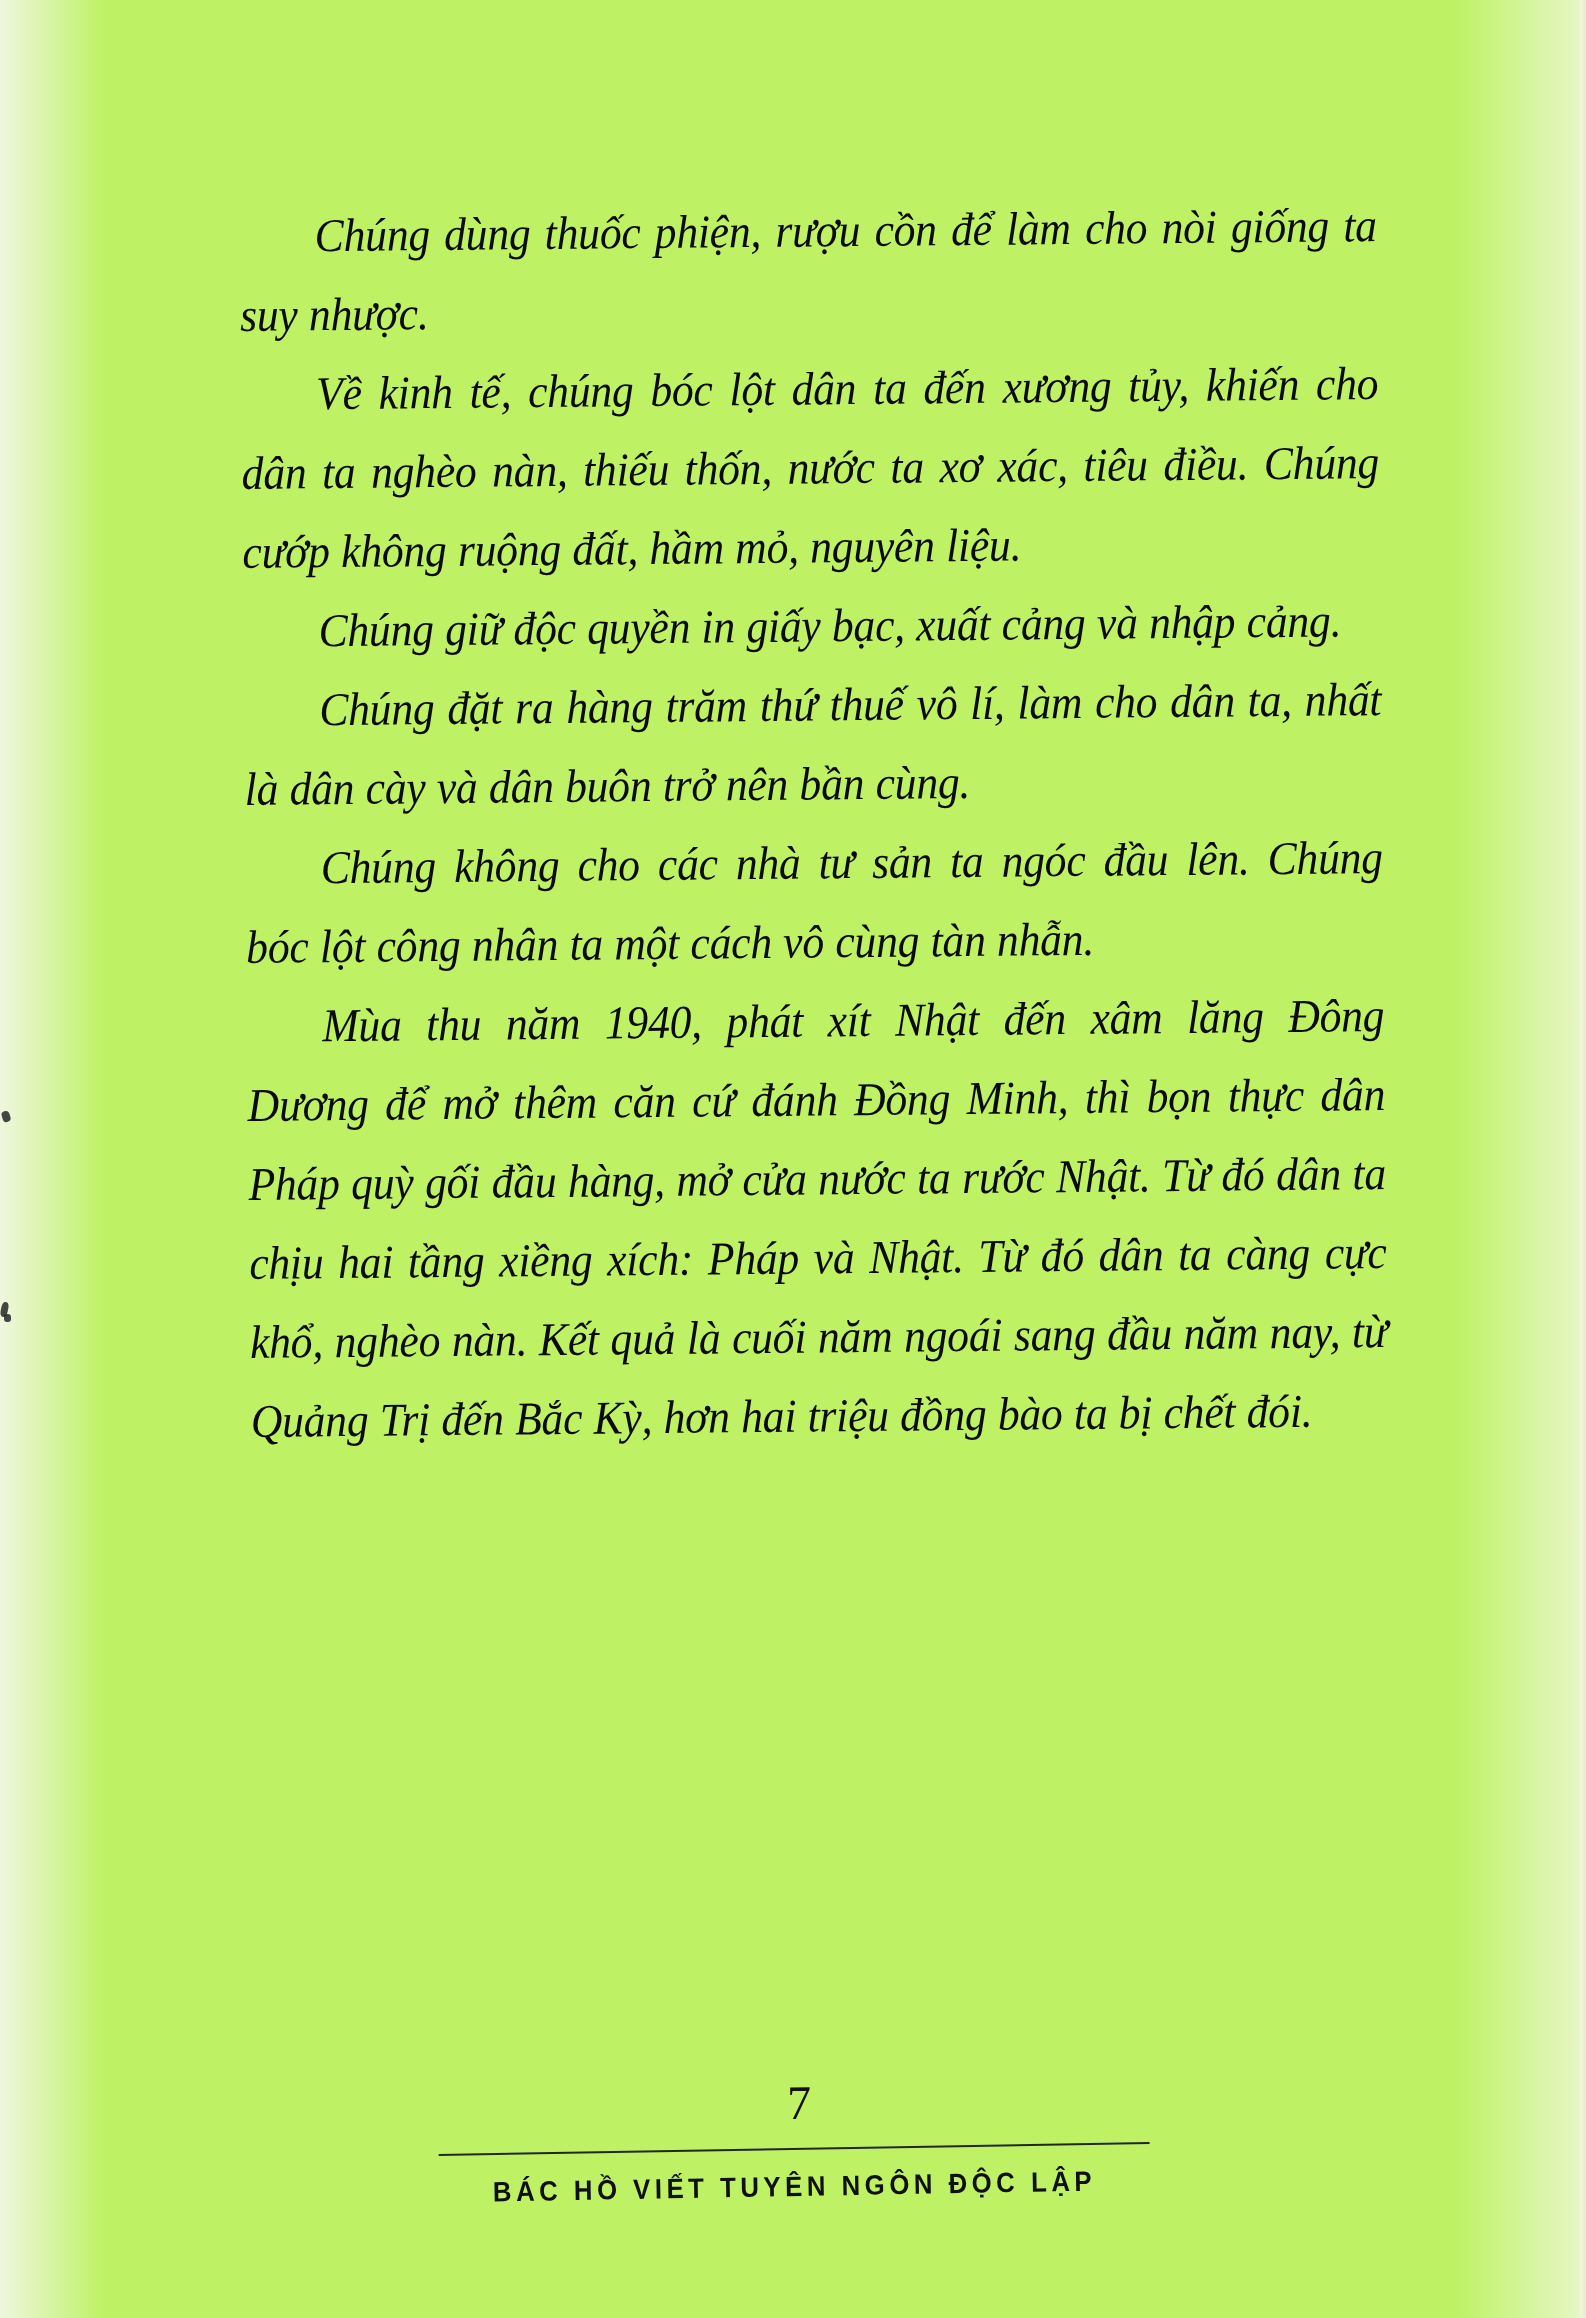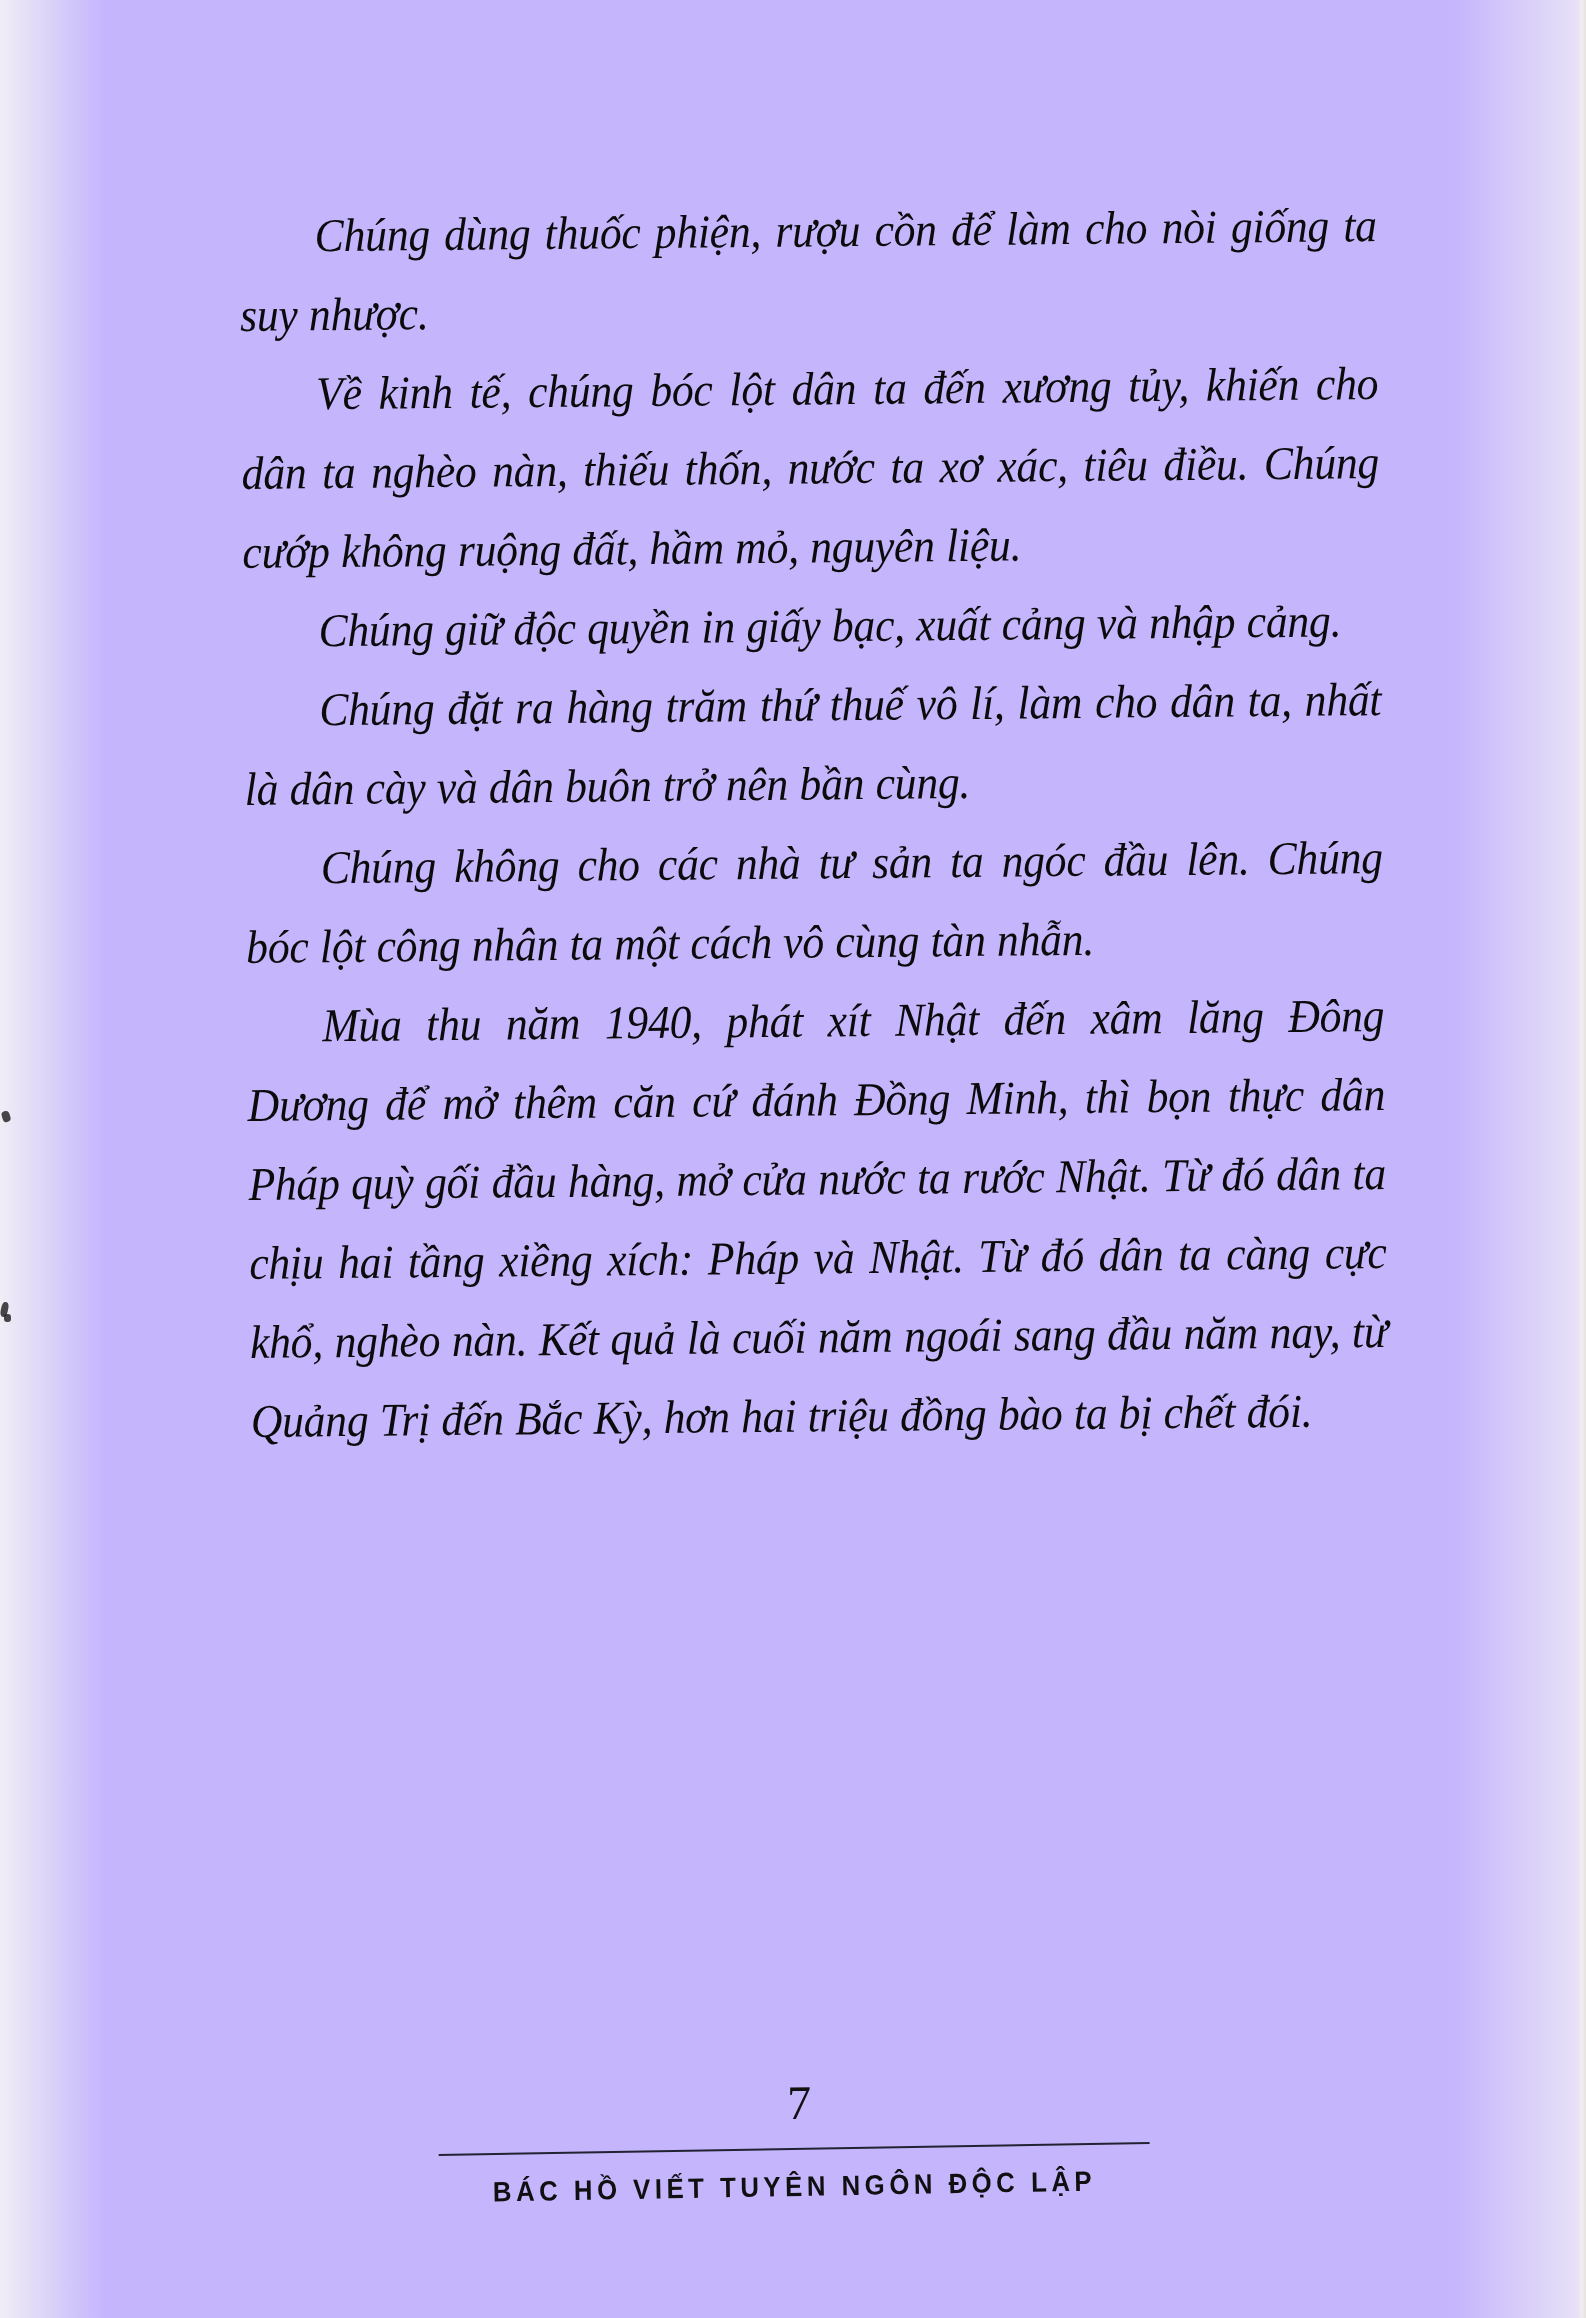--- a/index.html
+++ b/index.html
@@ -6,21 +6,21 @@
   html, body {
     margin: 0;
     padding: 0;
     background: #ffffff;
   }
 
   .page {
     position: relative;
     width: 1587px;
     height: 2319px;
-    background: #c4b5fd;
+    background: #bef264;
     overflow: hidden;
     font-family: "Liberation Serif", "DejaVu Serif", serif;
   }
 
   
   .paper-tint {
     position: absolute;
     inset: 0;
     background:
       linear-gradient(90deg,

